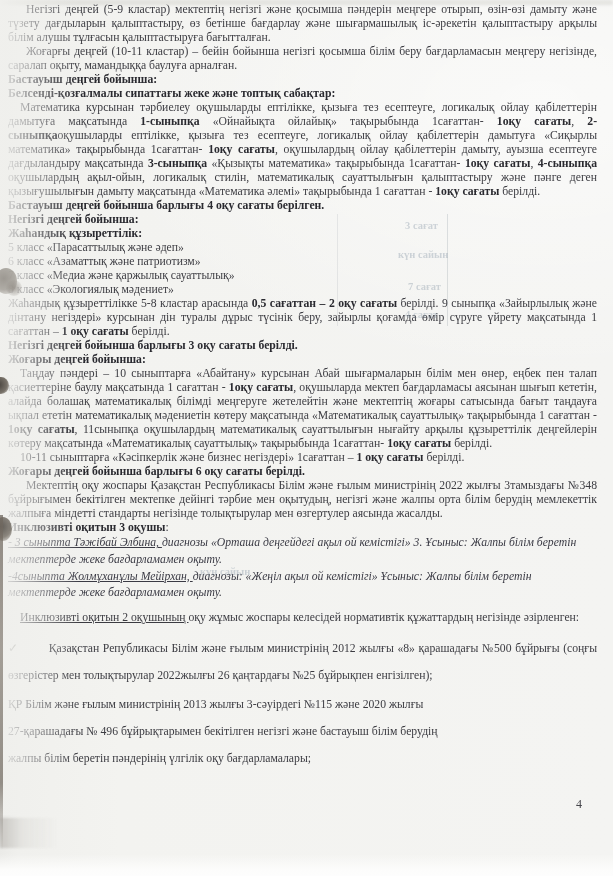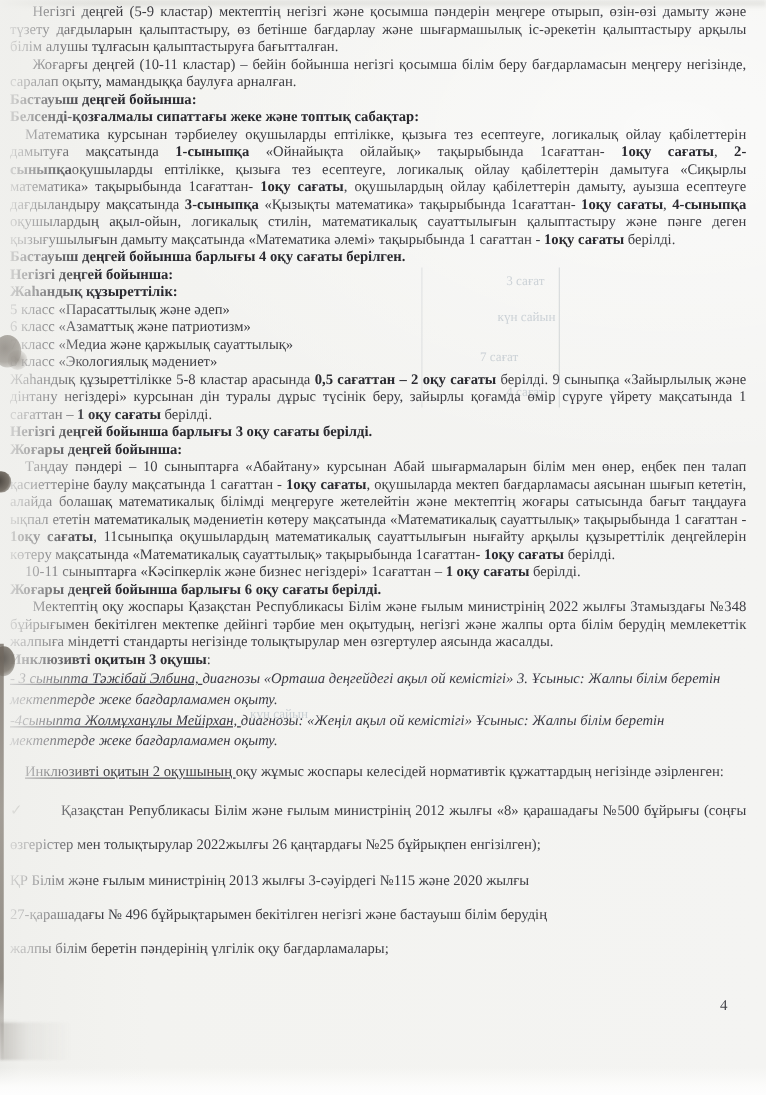--- a/index.html
+++ b/index.html
@@ -38,21 +38,21 @@
     background:radial-gradient(circle,#938e87 0%,rgba(147,142,135,0) 85%);opacity:.8;}
   .smudge-b{position:absolute;left:-7px;top:377px;width:16px;height:17px;border-radius:50%;
     background:radial-gradient(circle at 35% 45%,#403a33 10%,#6b645b 60%,rgba(107,100,91,0) 100%);opacity:.9;}
   .smudge-c{position:absolute;left:-6px;top:517px;width:18px;height:24px;border-radius:50%;
     background:radial-gradient(circle at 35% 40%,#45403a 0%,#7a746b 60%,rgba(122,116,107,0) 100%);opacity:.85;}
   .edge-strip{position:absolute;left:0;top:515px;width:3px;height:335px;
     background:linear-gradient(180deg,#6f675e 0%,#8a837a 40%,#746d64 80%,rgba(116,109,100,0) 100%);opacity:.75;}
   .corner-strip{position:absolute;left:0;top:818px;width:58px;height:30px;
     background:linear-gradient(90deg,rgba(160,156,150,0.45) 0%,rgba(200,198,193,0.25) 40%,rgba(220,218,214,0) 100%);filter:blur(1px);}
   
-  .ghost{position:absolute;font-size:10.5px;color:rgba(105,125,145,0.30);filter:blur(.4px);font-family:"Liberation Serif",serif;}
+  .ghost{position:absolute;font-size:10.5px;color:rgba(105,125,145,0.30);filter:blur(.4px);font-family:"Liberation Serif",serif;font-weight:bold;}
   .ghost-line-v{position:absolute;left:447px;top:214px;width:1px;height:112px;background:rgba(120,130,142,0.22);}
   .ghost-line-v2{position:absolute;left:337px;top:214px;width:1px;height:112px;background:rgba(120,130,142,0.14);}
   .pagenum{position:absolute;left:576px;top:797px;font-size:12px;color:#44444a;font-family:"Liberation Serif",serif;}
 </style>
 </head>
 <body>
 
 <div class="page">
 
   <div class="top-band"></div>
@@ -82,21 +82,21 @@
     <p class="isec"><span style="font-style: italic; text-decoration: underline;">-4сыныпта Жолмұханұлы Мейірхан, </span><span style="font-style: italic;"> диагнозы: «Жеңіл ақыл ой кемістігі»  Ұсыныс: Жалпы білім беретін мектептерде жеке бағдарламамен оқыту.</span></p>
     <p class="j sp1 ind2"><span style="text-decoration: underline;">Инклюзивті оқитын 2 оқушының </span><span>оқу жұмыс жоспары келесідей нормативтік құжаттардың негізінде әзірленген:</span></p>
     <p class="j sp2"><span class="check">✓</span><span>Қазақстан Републикасы Білім және ғылым министрінің 2012 жылғы   «8» қарашадағы №500 бұйрығы (соңғы өзгерістер мен толықтырулар 2022жылғы 26 қаңтардағы №25 бұйрықпен енгізілген);</span></p>
     <p class="sp3"><span>ҚР Білім және ғылым министрінің 2013 жылғы 3-сәуірдегі №115 және 2020 жылғы</span></p>
     <p class="sp3"><span>27-қарашадағы № 496 бұйрықтарымен  бекітілген  негізгі және бастауыш білім берудің</span></p>
     <p class="sp3"><span>жалпы білім беретін пәндерінің үлгілік оқу бағдарламалары;</span></p>
   </div>
 
   <span class="ghost" style="left:405px;top:220px">3 сағат</span>
   <span class="ghost" style="left:398px;top:249px">күн сайын</span>
-  <span class="ghost" style="left:384px;top:281px">7 сағат</span>
+  <span class="ghost" style="left:408px;top:281px">7 сағат</span>
   <span class="ghost" style="left:405px;top:309px">4 сағат</span>
   <span class="ghost" style="left:200px;top:566px">күн сайын</span>
   <div class="ghost-line-v"></div>
   <div class="ghost-line-v2"></div>
 
   <div class="left-fade"></div>
   <div class="smudge-a"></div>
   <div class="smudge-a2"></div>
   <div class="smudge-b"></div>
   <div class="smudge-c"></div>

